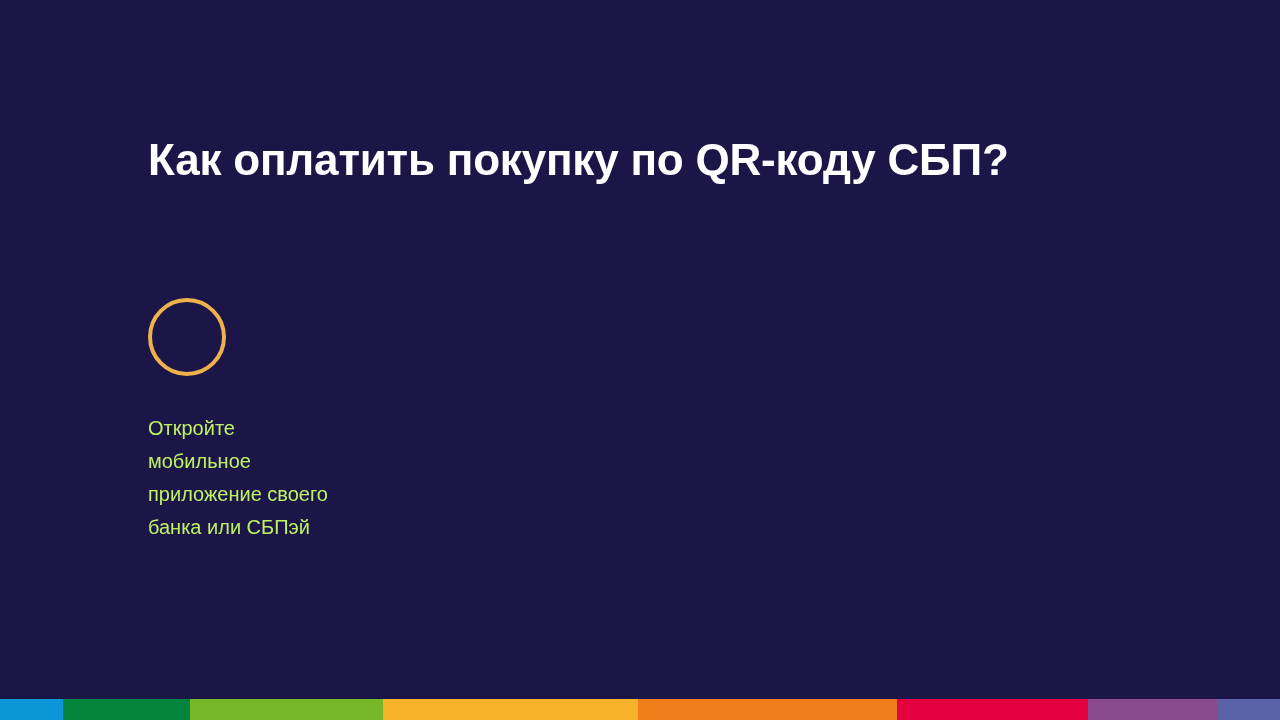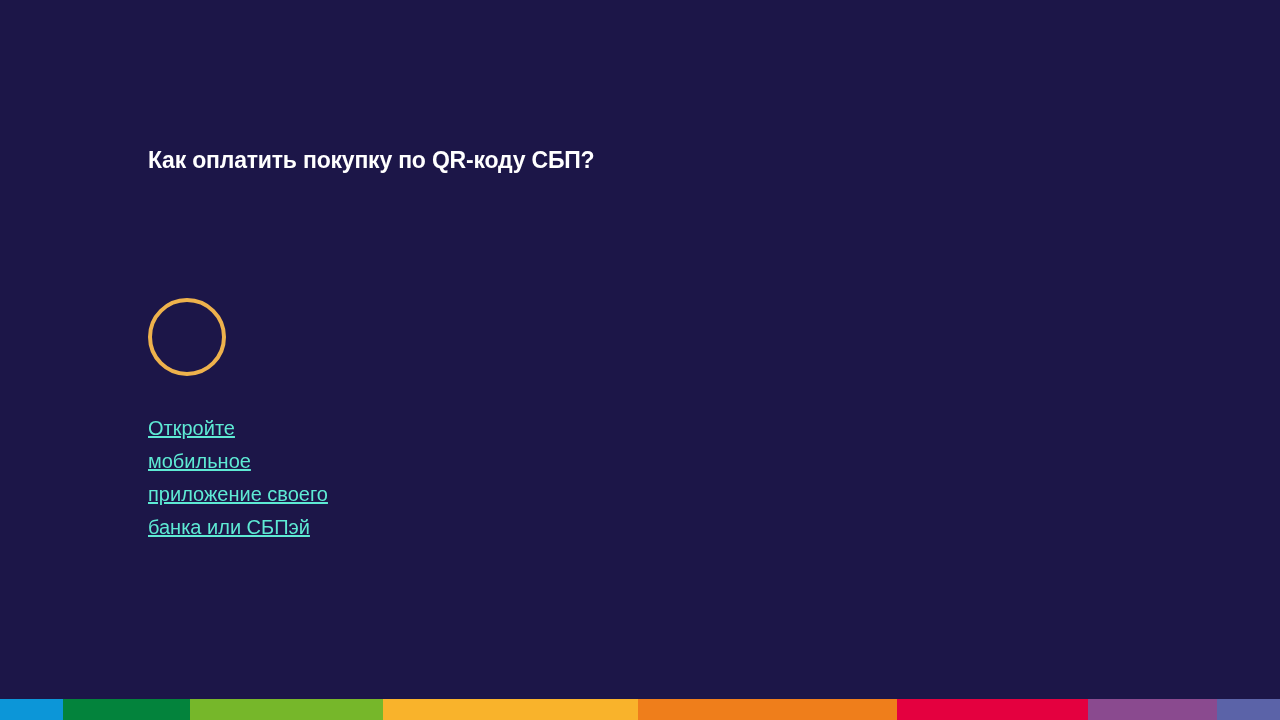--- a/index.html
+++ b/index.html
@@ -23,21 +23,21 @@
     box-sizing: border-box;
   }
 
   
   #slide-title {
     position: absolute;
     left: 148px;
     top: 138px;
     width: 980px;
     margin: 0;
-    font-size: 23px;
+    font-size: 44px;
     font-weight: bold;
     letter-spacing: -0.2px;
     line-height: 44px;
     color: #ffffff;
     white-space: nowrap;
   }
 
   
   #step-block {
     position: absolute;
@@ -84,21 +84,21 @@
 <body style="background: rgb(28, 22, 72);">
 
 <div id="slide" style="background: rgb(28, 22, 72);">
 
   <h1 id="slide-title">Как оплатить покупку по QR-коду СБП?</h1>
 
   <div id="step-block">
 
     <div id="step-marker" style="border-color: rgb(238, 178, 76);"></div>
 
-    <p id="step-caption" style="color: #5eead4; text-decoration: underline;">Откройте
+    <p id="step-caption" style="color: #bef264;">Откройте
 мобильное
 приложение своего
 банка или СБПэй</p>
 
   </div>
 
   <div id="accent-bar">
       <div class="seg" style="background: rgb(12, 150, 216); width: 63px;"></div>
       <div class="seg" style="background: rgb(3, 131, 60); width: 127px;"></div>
       <div class="seg" style="background: rgb(118, 183, 42); width: 193px;"></div>

